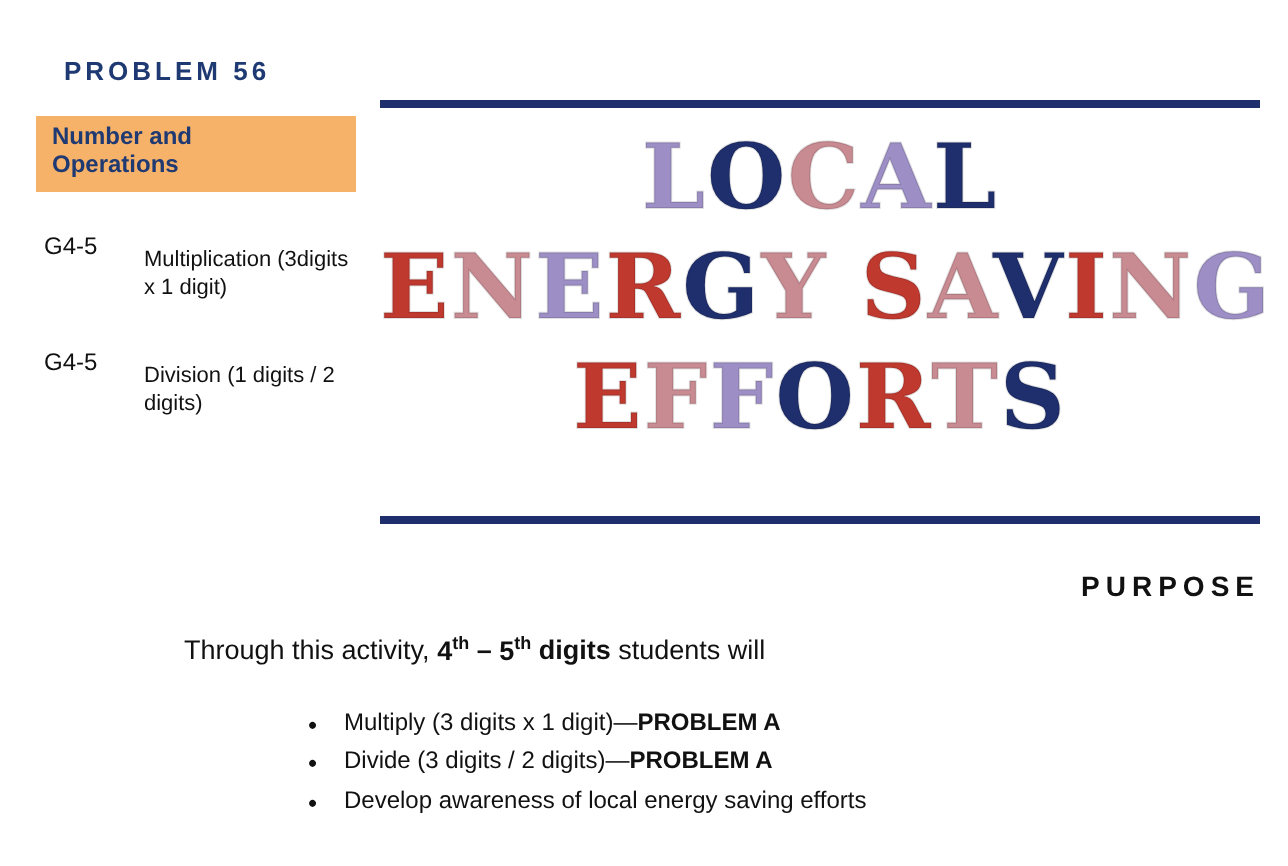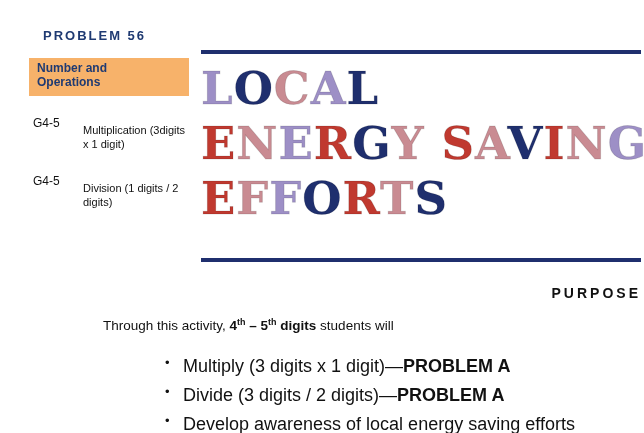--- a/index.html
+++ b/index.html
@@ -11,21 +11,20 @@
     height: 433px;
     background: #ffffff;
     font-family: "Liberation Sans", sans-serif;
     overflow: hidden;
     position: relative;
   }
   .page {
     position: relative;
     width: 576px;
     height: 433px;
-    margin-left: 11px;
   }
 
   
   .problem-label {
     position: absolute;
     left: 32px;
     top: 28px;
     font-size: 13px;
     font-weight: bold;
     letter-spacing: 2px;
@@ -85,21 +84,21 @@
   .rule-bottom {
     left: 190px;
     top: 258px;
     width: 440px;
   }
   .title {
     position: absolute;
     left: 190px;
     top: 62px;
     width: 440px;
-    text-align: left;
+    text-align: center;
     font-family: "DejaVu Serif", serif;
     font-weight: bold;
     font-size: 45px;
     line-height: 1.22;
     letter-spacing: 1px;
     -webkit-text-stroke: 1px rgba(0,0,0,0.12);
   }
   .title .ln { display: block; white-space: nowrap; }
   .title span.ch { display: inline; }
   .c-purple { color: #9d8fc6; }
@@ -131,21 +130,21 @@
 
   .bullets {
     position: absolute;
     left: 152px;
     top: 352px;
     margin: 0;
     padding: 0;
     list-style: none;
   }
   .bullets li {
-    font-size: 18px;
+    font-size: 12px;
     color: #111111;
     line-height: 1.62;
     position: relative;
     padding-left: 20px;
   }
   .bullets li:before {
     content: "\2022";
     position: absolute;
     left: 2px;
     top: 0;

